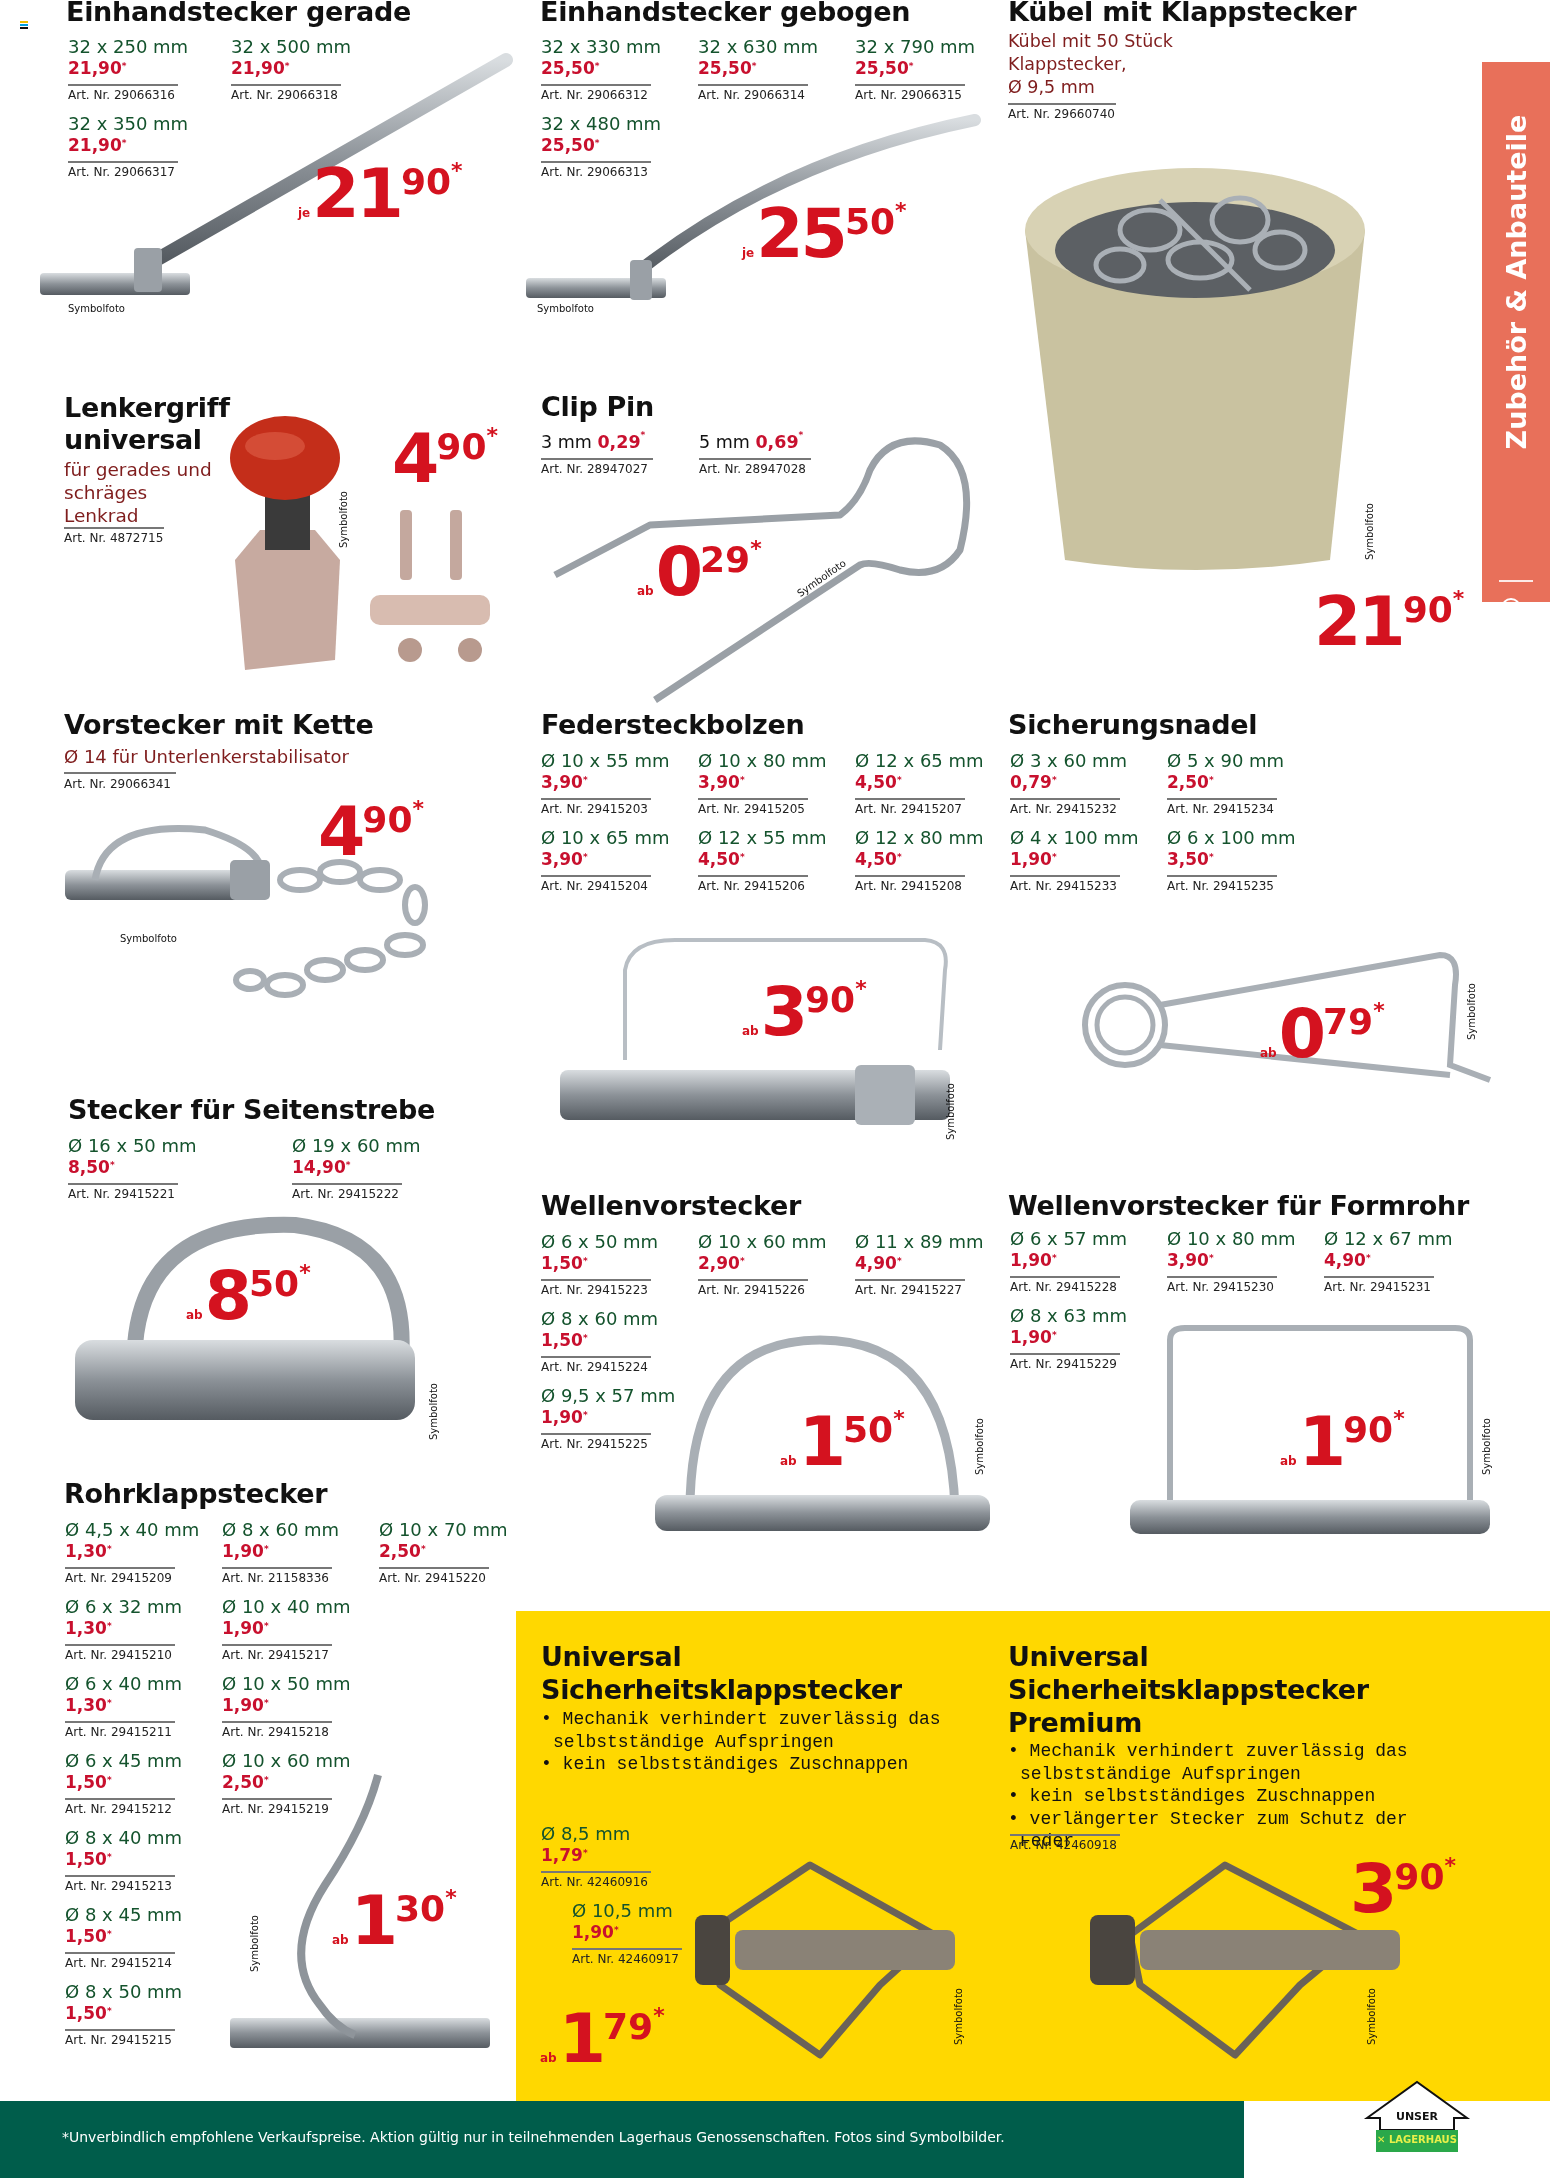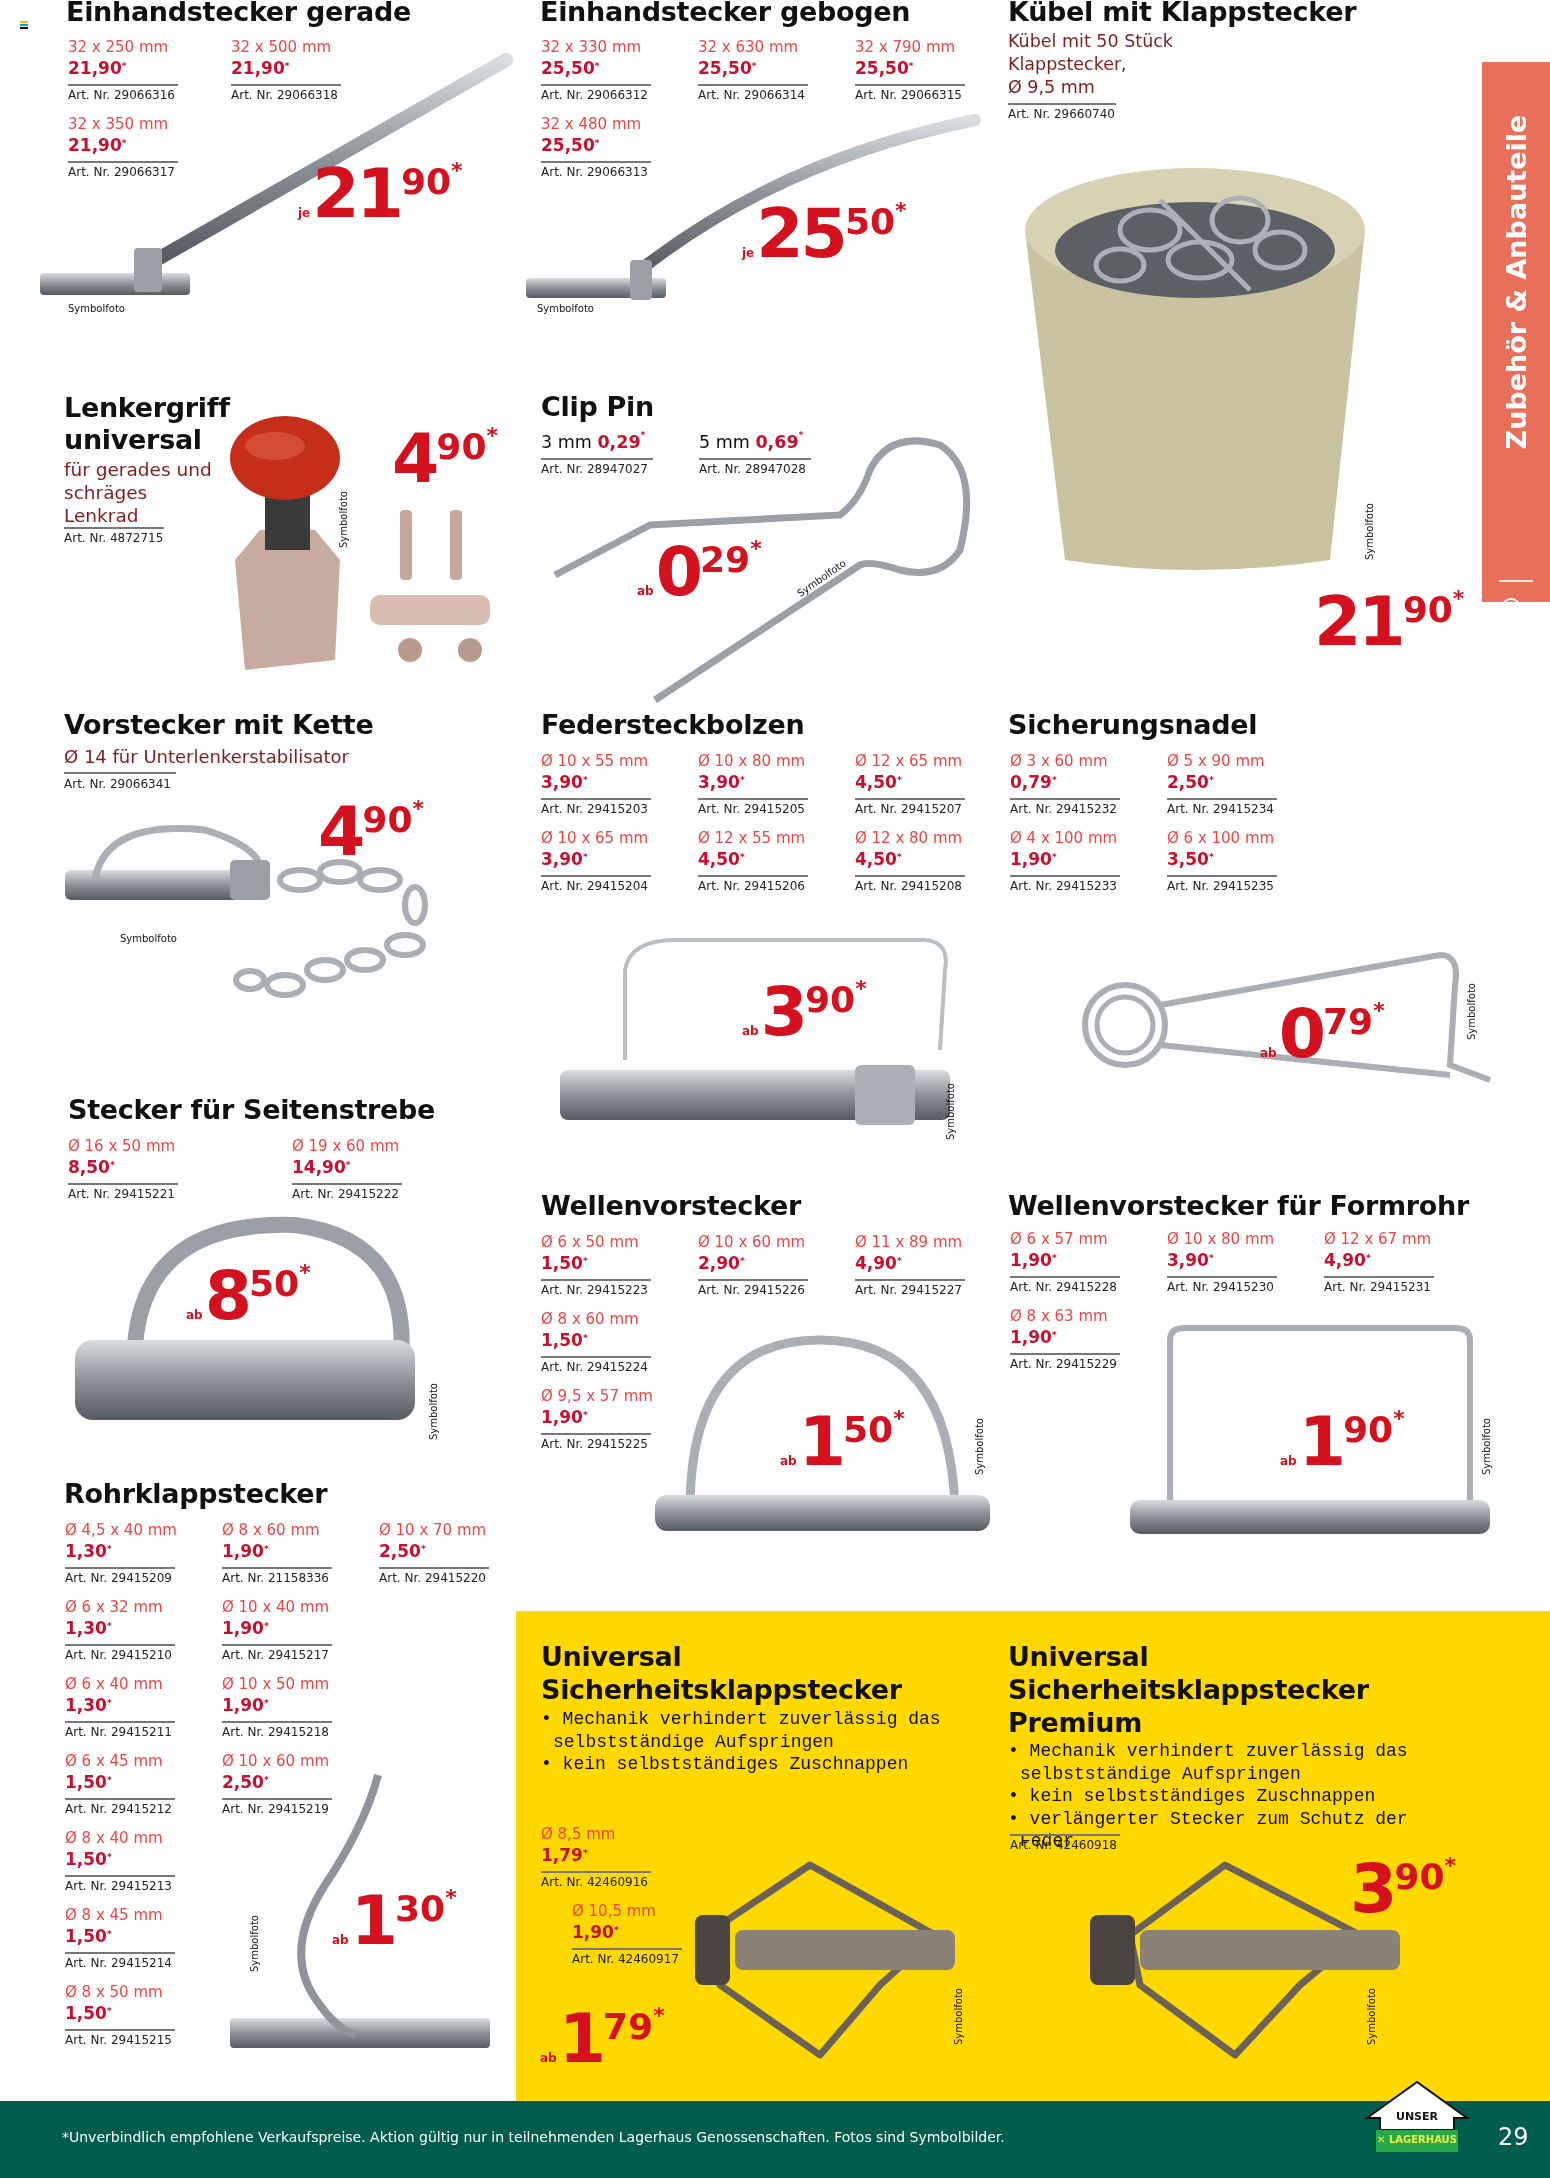--- a/index.html
+++ b/index.html
@@ -3,21 +3,21 @@
 <meta charset="utf-8">
 <style>
   * { box-sizing: border-box; margin: 0; padding: 0; }
   html, body { width: 1550px; height: 2178px; background: #fff; overflow: hidden; }
   body { position: relative; font-family: "DejaVu Sans", "Liberation Sans", sans-serif; color: #111; }
 
   .abs { position: absolute; }
   .title { position: absolute; font-weight: bold; font-size: 27px; letter-spacing: -0.3px; line-height: 32px; color: #111; white-space: nowrap; }
   .desc { position: absolute; font-size: 19px; line-height: 23px; color: #7f1d1d; }
   .var { position: absolute; width: 148px; }
-  .var .size { font-size: 15px; line-height: 22px; white-space: nowrap; color: #ef4444; }
+  .var .size { font-size: 18px; line-height: 22px; white-space: nowrap; color: #14532d; }
   .var .price { font-size: 17px; font-weight: bold; color: #c8102e; line-height: 21px; }
   .var .price sup, .inlineprice sup { font-size: 9px; vertical-align: top; position: relative; top: -2px; }
   .var .rule { height: 0; border-top: 2px solid #777; width: 110px; margin-top: 5px; }
   .var .art { font-size: 12px; line-height: 18px; color: #222; white-space: nowrap; }
   .artline { position: absolute; font-size: 12px; color: #222; white-space: nowrap; }
   .ruleline { position: absolute; height: 0; border-top: 2px solid #777; }
   .inlineprice { color: #c8102e; font-weight: bold; }
 
   .bigprice { position: absolute; color: #d4121f; font-weight: bold; white-space: nowrap; line-height: 1; }
   .bigprice .ab { font-size: 12px; vertical-align: baseline; margin-right: 2px; }
@@ -30,21 +30,21 @@
 
   .sidetab { position: absolute; left: 1482px; top: 62px; width: 68px; height: 540px; background: #e8705a; }
   .sidetab .label { position: absolute; left: 50%; top: 220px; transform: translate(-50%, -50%) rotate(-90deg); font-weight: bold; font-size: 27px; color: #fff; white-space: nowrap; }
   .sidetab .sep { position: absolute; left: 17px; top: 518px; width: 34px; border-top: 2px solid #fff; opacity: .85; }
 
   .yellow { position: absolute; left: 516px; top: 1611px; width: 1034px; height: 490px; background: #ffd800; }
   .bullet { position: absolute; font-size: 18px; line-height: 22.5px; color: #111; font-family: Liberation Mono, monospace; }
   .bullet li { list-style: none; padding-left: 12px; text-indent: -12px; }
   .bullet li::before { content: "• "; }
 
-  .footer { position: absolute; left: 0; top: 2101px; width: 1550px; height: 77px; background: #005d4b; }
+  .footer { position: absolute; left: 0; top: 2101px; width: 1244px; height: 77px; background: #005d4b; }
   .footer .note { position: absolute; left: 62px; top: 28px; font-size: 14px; color: #fff; white-space: nowrap; }
   .footer .page { position: absolute; left: 1498px; top: 22px; font-size: 24px; color: #fff; }
   .logo { position: absolute; left: 1362px; top: 2080px; width: 110px; height: 80px; }
 
   .product-img { position: absolute; }
 </style>
 </head>
 <body>
 
 <div class="sidetab">

